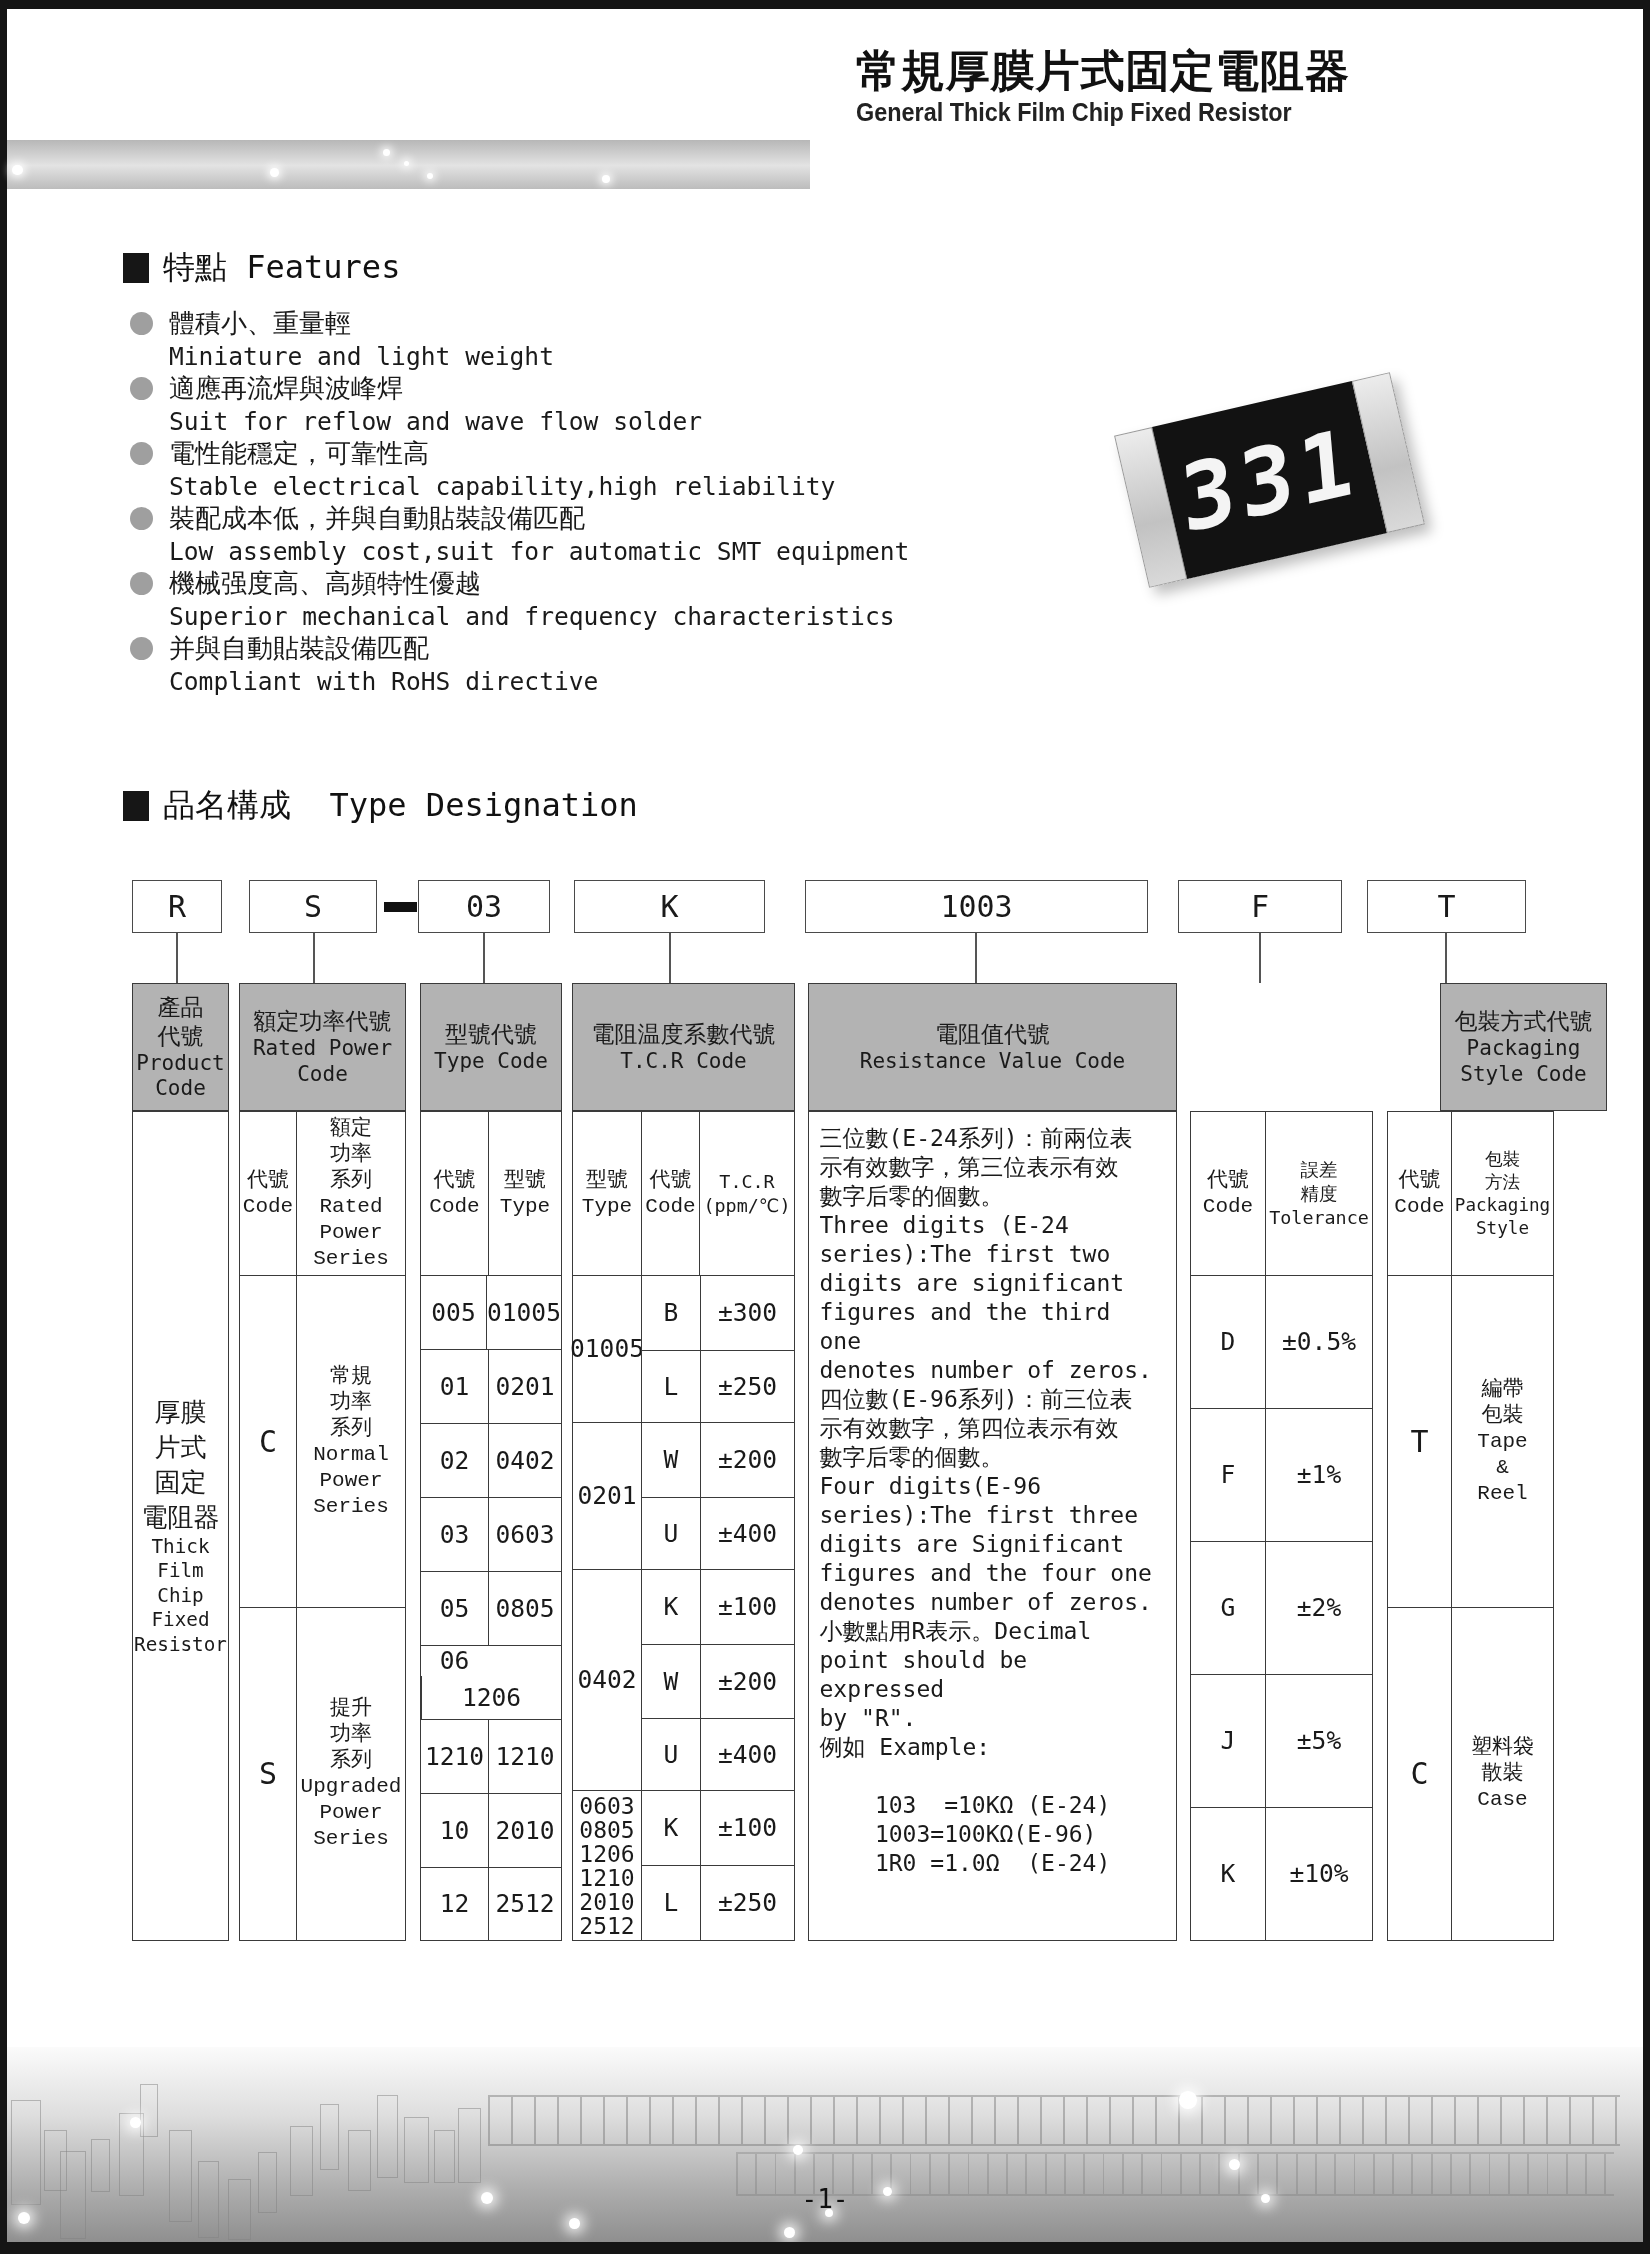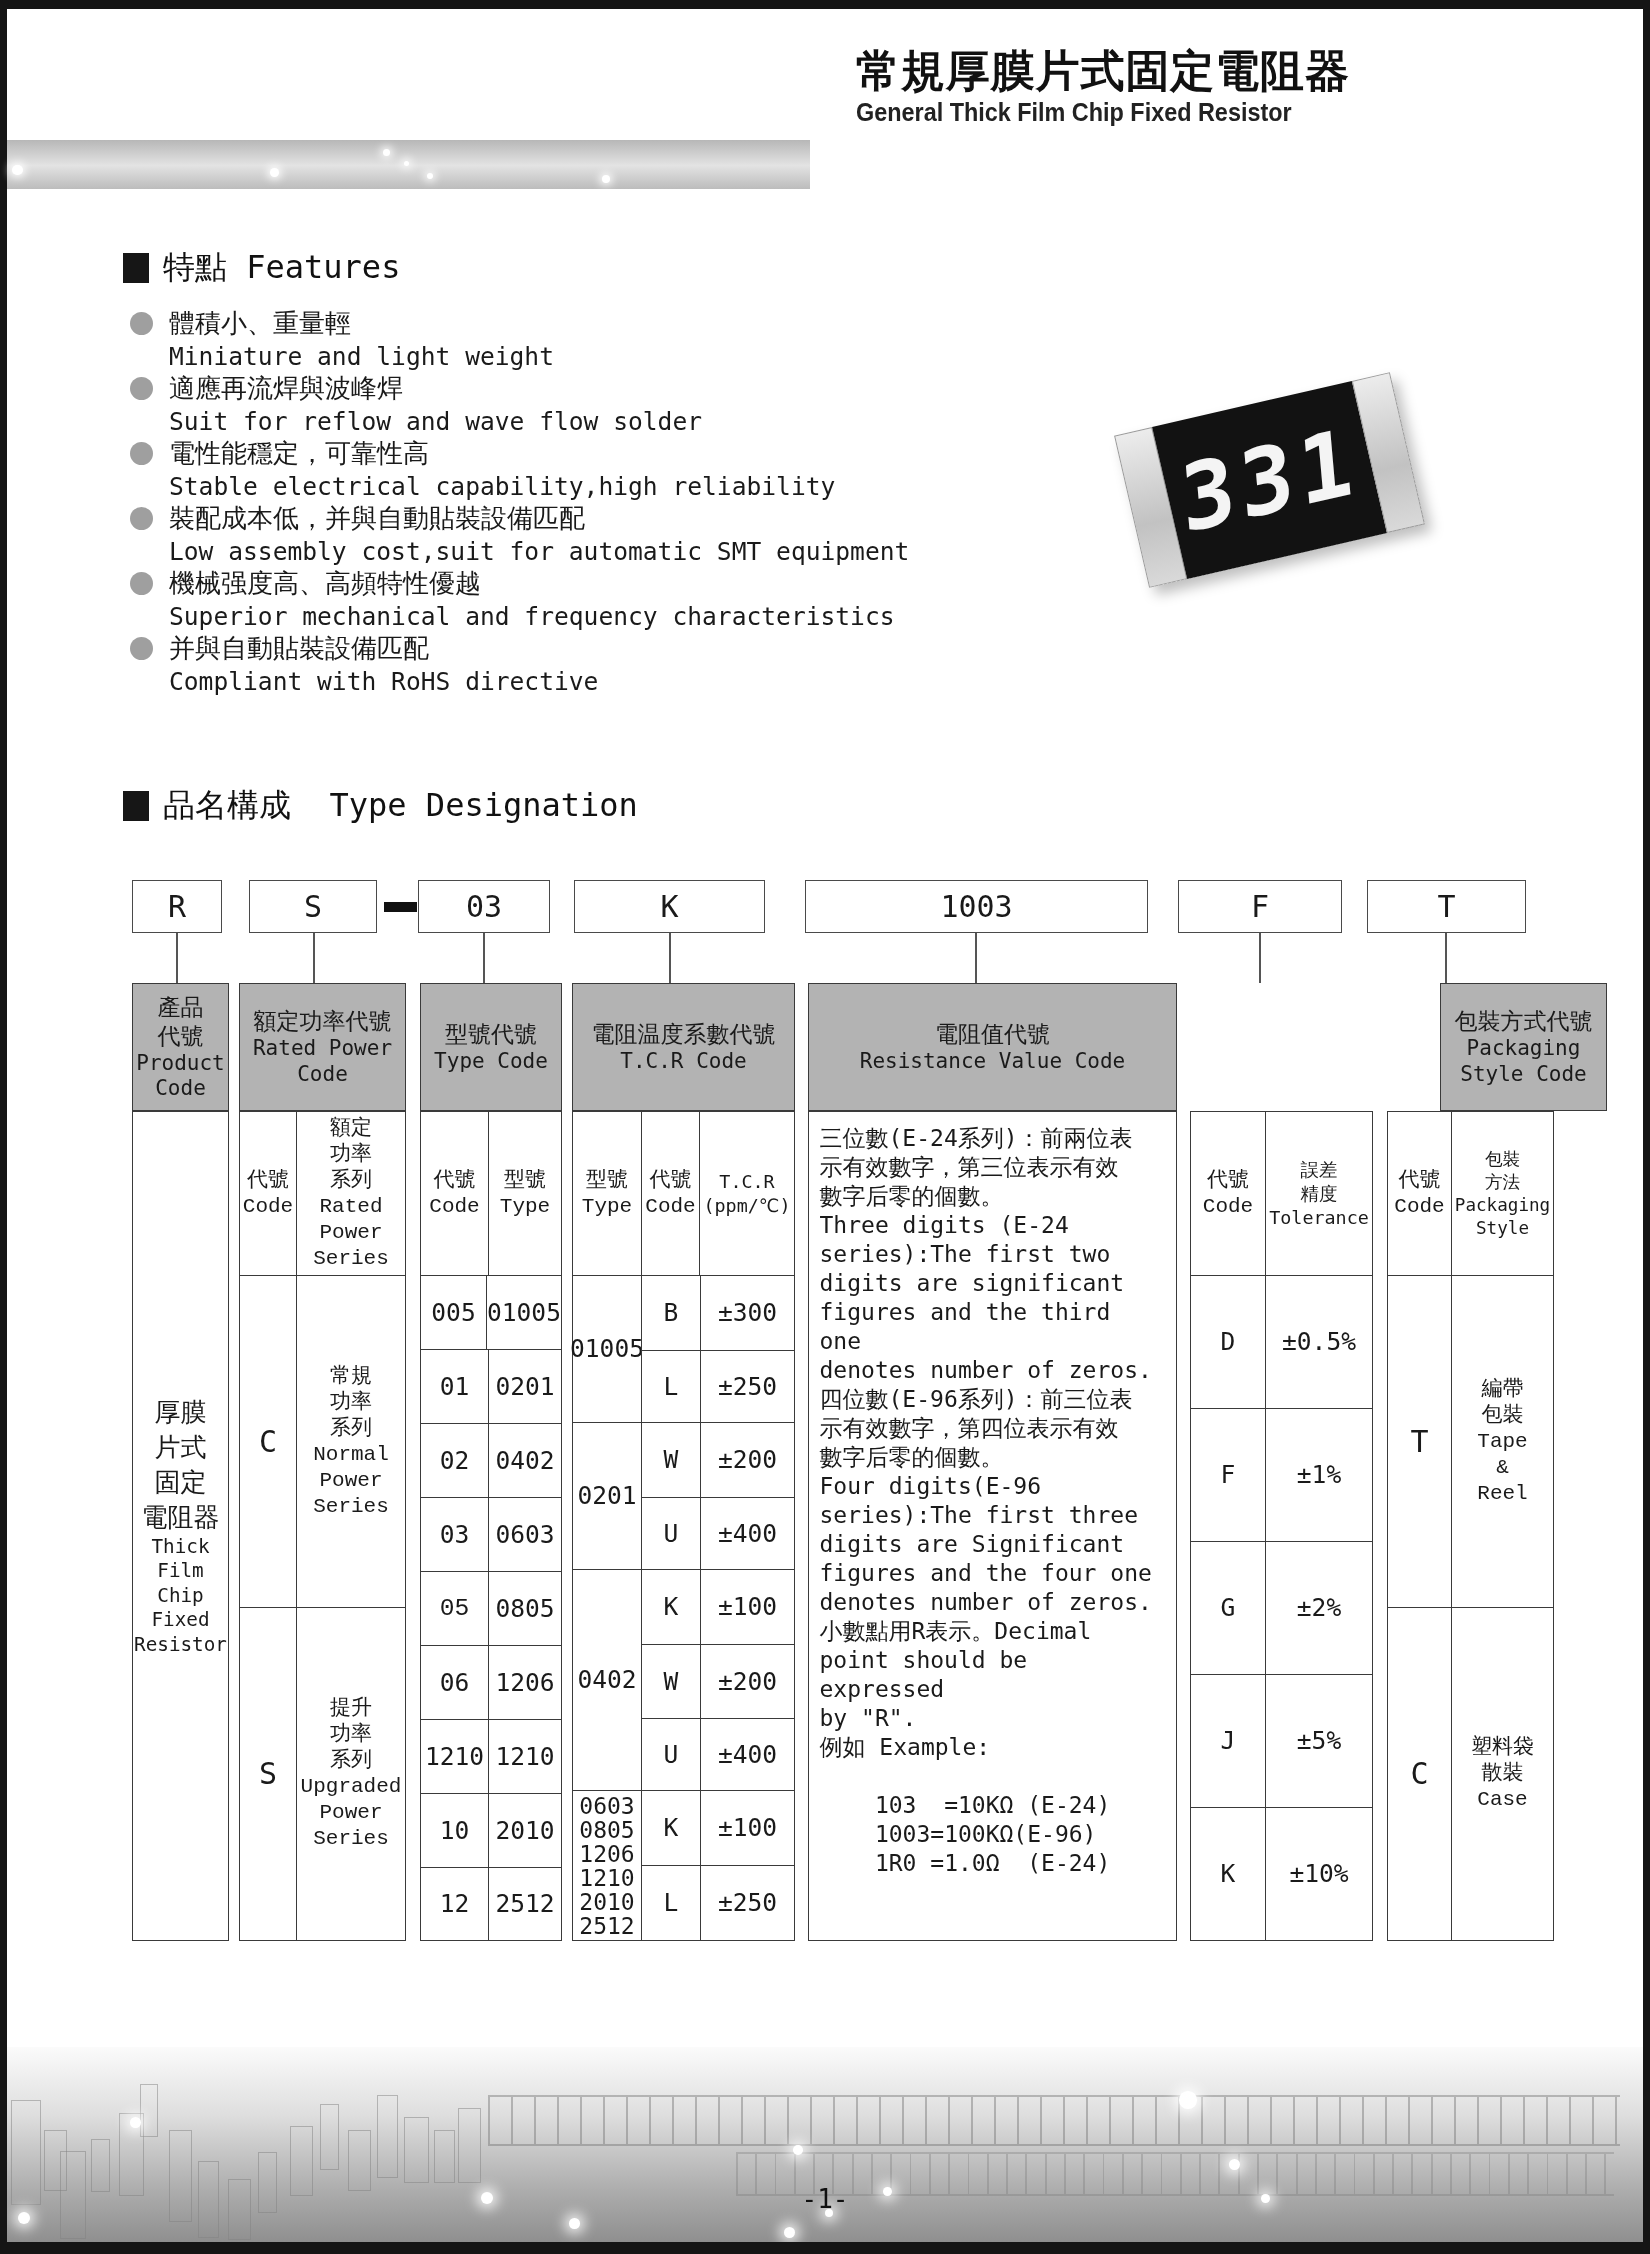--- a/index.html
+++ b/index.html
@@ -265,24 +265,24 @@
       </div>
     <div class="row bt" style="height:74px;">
         <div class="cell" style="width:67px;">02</div>
         <div class="cell bl grow">0402</div>
       </div>
     <div class="row bt" style="height:74px;">
         <div class="cell" style="width:67px;">03</div>
         <div class="cell bl grow">0603</div>
       </div>
     <div class="row bt" style="height:74px;">
-        <div class="cell" style="width:67px;font-family:Liberation Mono, monospace;">05</div>
+        <div class="cell" style="width:67px;">05</div>
         <div class="cell bl grow">0805</div>
       </div>
-    <div class="row bt" style="height:74px;">
+    <div class="row bt" style="height:74px;flex-direction:column;">
         <div class="cell" style="width:67px;">06</div>
         <div class="cell bl grow">1206</div>
       </div>
     <div class="row bt" style="height:74px;">
         <div class="cell" style="width:67px;">1210</div>
         <div class="cell bl grow">1210</div>
       </div>
     <div class="row bt" style="height:74px;">
         <div class="cell" style="width:67px;">10</div>
         <div class="cell bl grow">2010</div>

